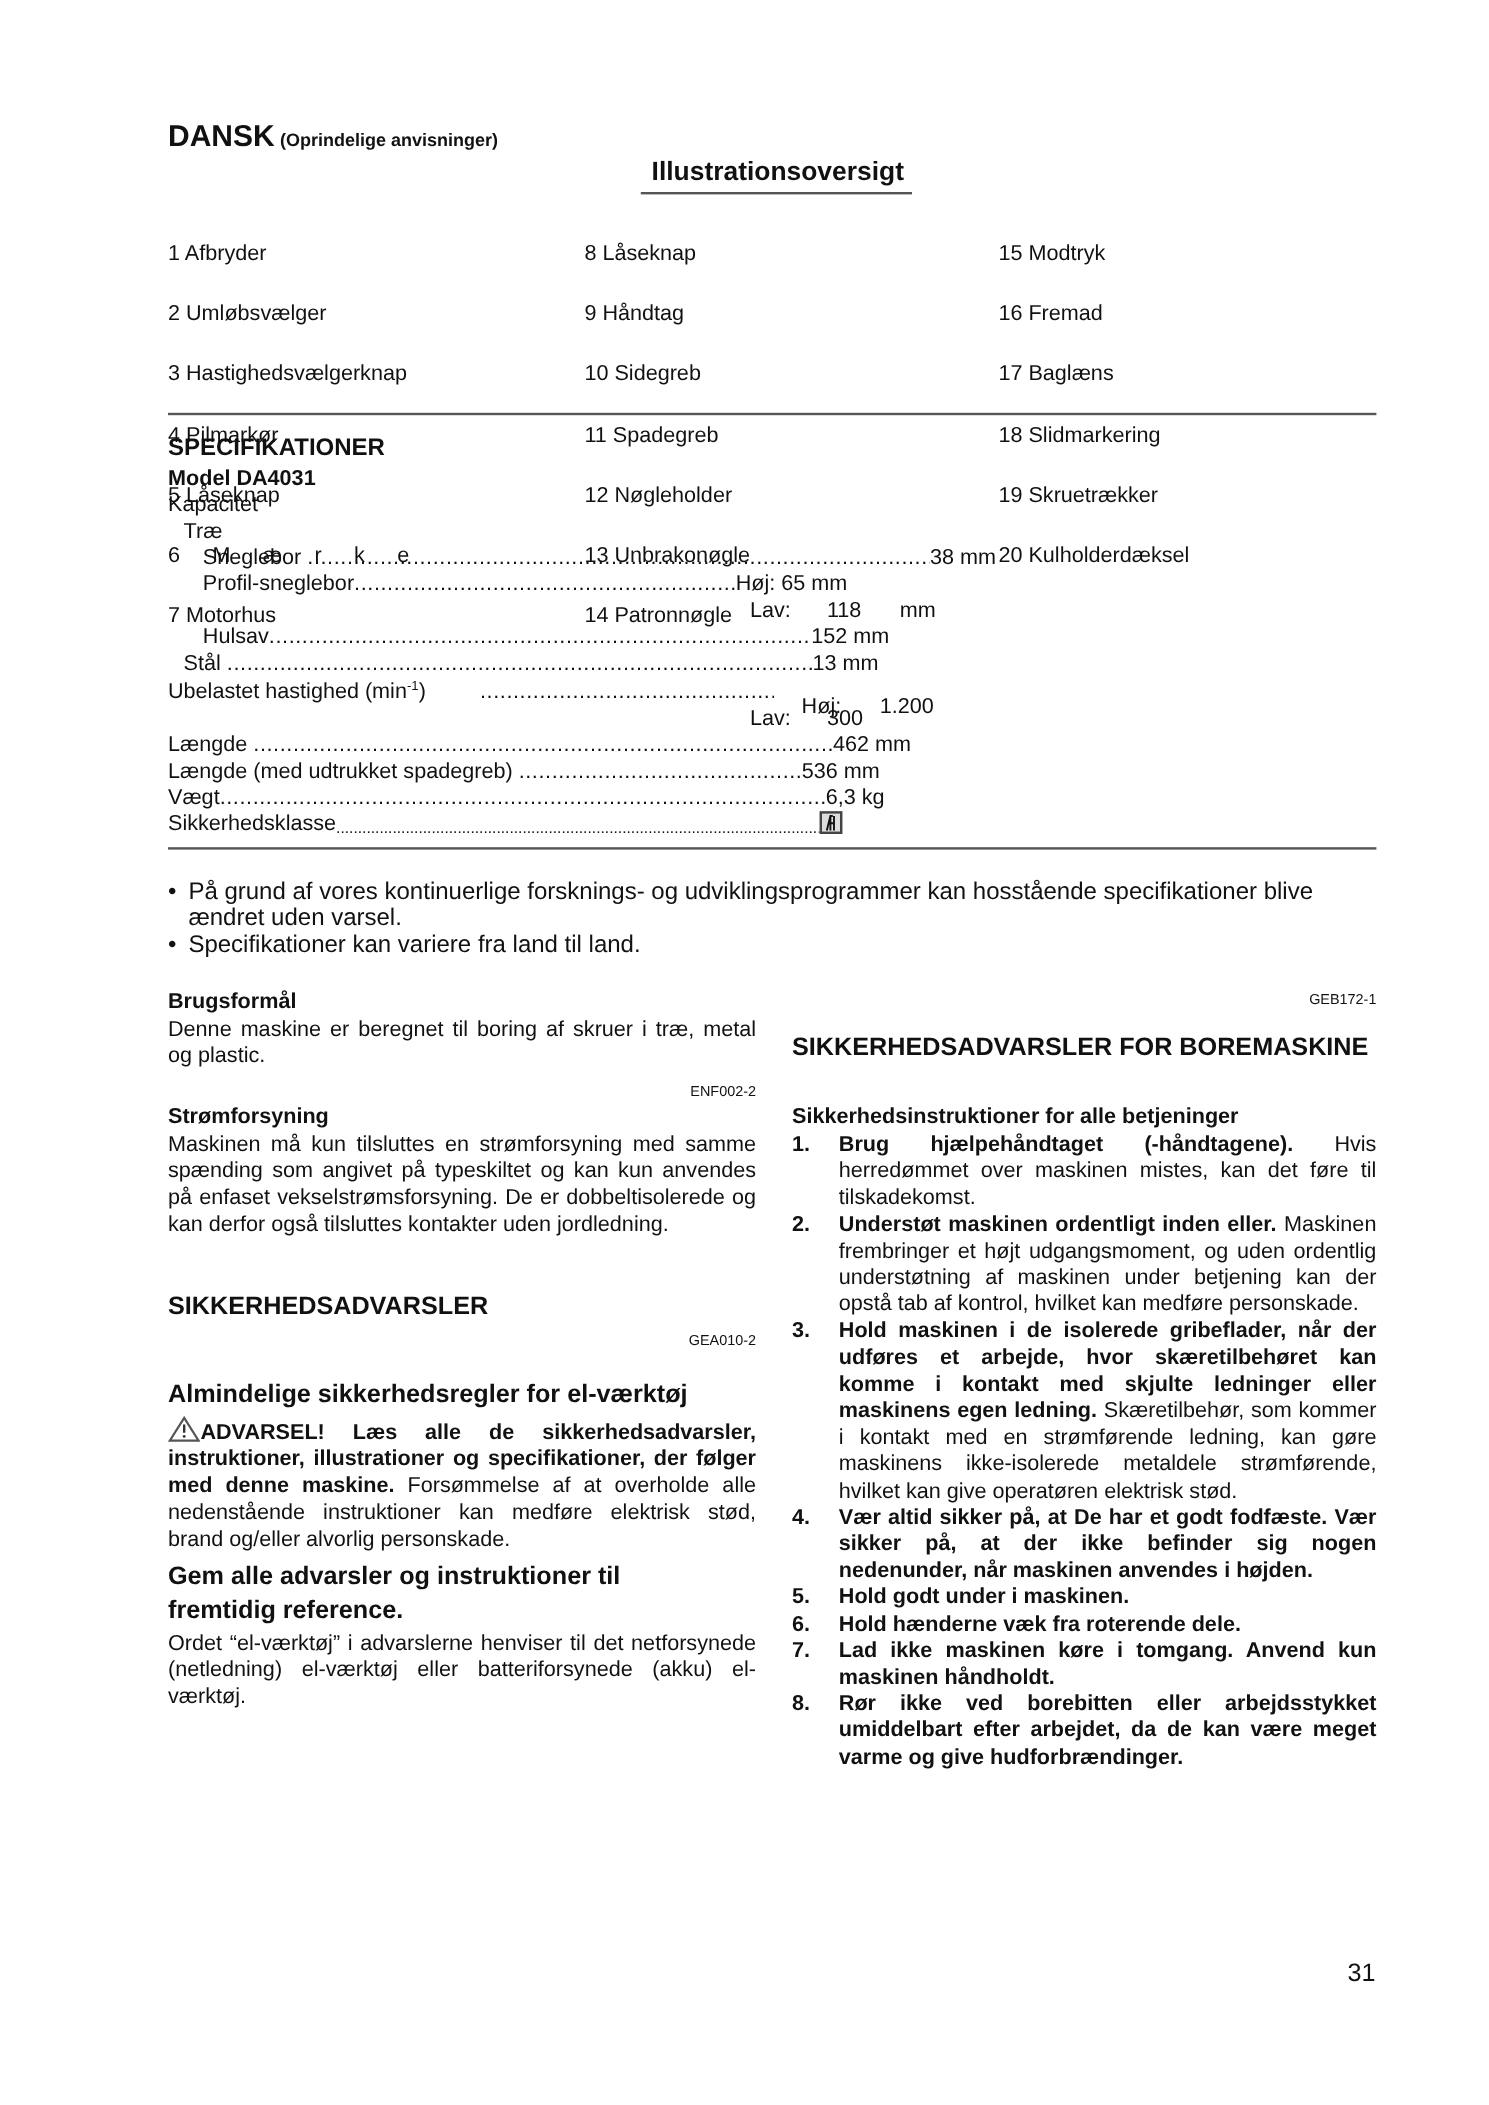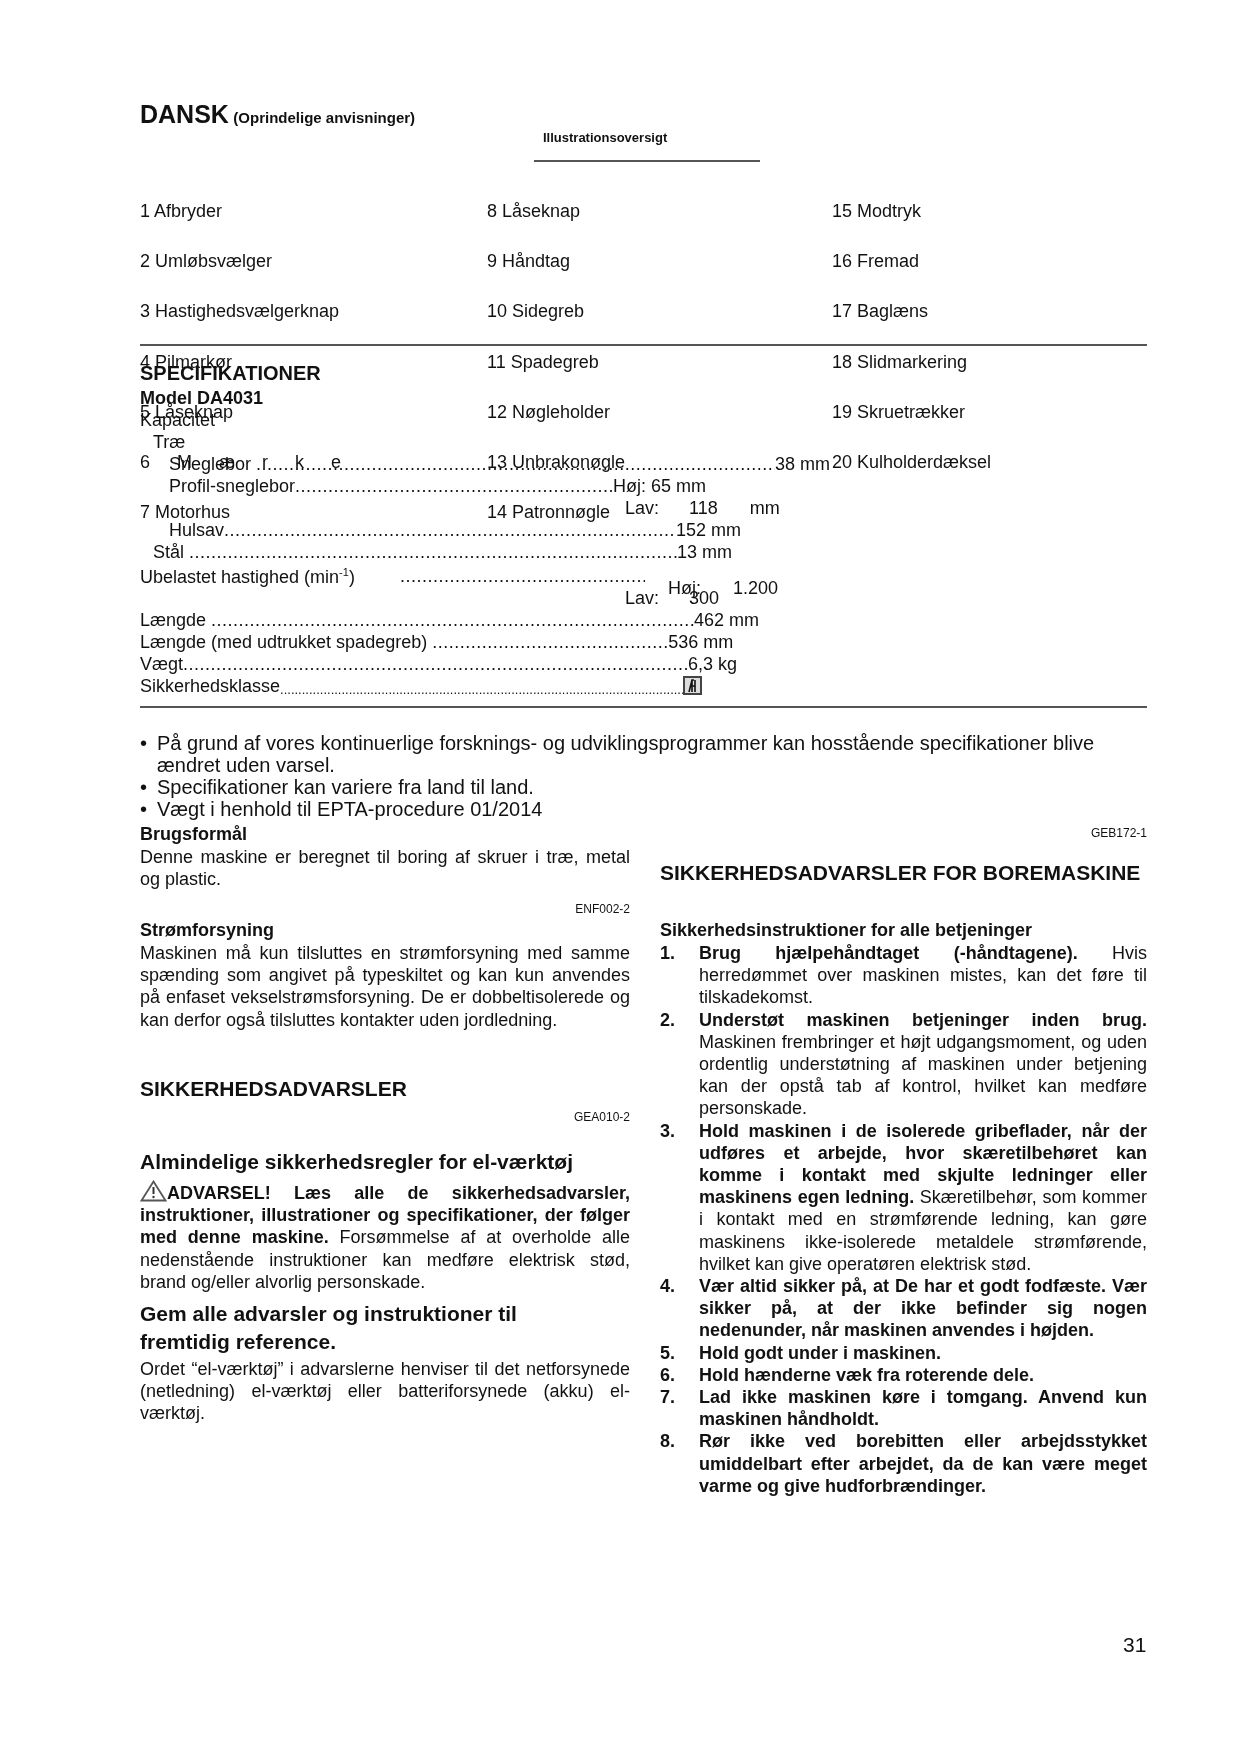--- a/index.html
+++ b/index.html
@@ -1,21 +1,21 @@
 <!DOCTYPE html>
 <html><head>
 <meta charset="utf-8">
 <style>
   html, body { margin: 0; padding: 0; background: #ffffff; }
   body { width: 1241px; height: 1754px; position: relative; font-family: "Liberation Sans", sans-serif; color: #111; }
   .abs { position: absolute; }
   .page-heading { left: 140px; top: 100px; white-space: nowrap; }
   .page-heading .lang { font-size: 25px; font-weight: bold; }
   .page-heading .sub { font-size: 15px; font-weight: bold; }
-  .illus-title { left: 543px; top: 130px; font-size: 13px; font-weight: bold; }
+  .illus-title { left: 543px; top: 130px; font-size: 22px; font-weight: bold; }
   .illus-rule { left: 534px; top: 160px; width: 226px; height: 2px; background: #555; }
   .parts-col { font-size: 18px; line-height: 22.2px; white-space: nowrap; }
   .parts-col div { height: 22.2px; margin-top: 28px; }
   .col1 { left: 140px; top: 172px; }
   .col2 { left: 487px; top: 172px; }
   .col3 { left: 832px; top: 172px; }
   .hr { left: 140px; width: 1007px; height: 2px; background: #555; }
   .spec-title { left: 140px; top: 362px; font-size: 20px; font-weight: bold; }
   .spec-model { left: 140px; top: 388px; font-size: 18px; font-weight: bold; }
   .spec-row { font-size: 18px; white-space: nowrap; height: 22px; }
@@ -130,21 +130,20 @@
   <span>Sikkerhedsklasse</span><span class="dots" style="width:403px; font-size:13px; letter-spacing:0;">................................................................................................................................................</span><span class="class-icon"><svg width="15" height="15" viewBox="0 0 15 15" style="position:absolute; left:0; top:0;">
         <path d="M4 14 L7 2 L9 2 M7 2 L7 14 M10 2 L10 14 M5 8 L10 8" stroke="#111" stroke-width="1.6" fill="none"></path>
       </svg></span>
 </div>
 
 <div class="abs hr" style="top:706px;"></div>
 
 <div class="abs notes">
   <div class="note">På grund af vores kontinuerlige forsknings- og udviklingsprogrammer kan hosstående specifikationer blive ændret uden varsel.</div>
   <div class="note">Specifikationer kan variere fra land til land.</div>
-  <div class="note">Vægt i henhold til EPTA-procedure 01/2014</div>
 </div>
 
 <div class="abs col-left h-bold18" style="top:824px;">Brugsformål</div>
 <div class="abs col-left body-j" style="top:846px;">Denne maskine er beregnet til boring af skruer i træ, metal og plastic.</div>
 <div class="abs col-left code" style="top:902px;">ENF002-2</div>
 <div class="abs col-left h-bold18" style="top:920px;">Strømforsyning</div>
 <div class="abs col-left body-j" style="top:942px;">Maskinen må kun tilsluttes en strømforsyning med samme spænding som angivet på typeskiltet og kan kun anvendes på enfaset vekselstrømsforsyning. De er dobbeltisolerede og kan derfor også tilsluttes kontakter uden jordledning.</div>
 
 <div class="abs col-left h-section" style="top:1077px;">SIKKERHEDSADVARSLER</div>
 <div class="abs col-left code" style="top:1110px;">GEA010-2</div>
@@ -157,21 +156,21 @@
       </svg></span><span class="b">ADVARSEL! Læs alle de sikkerhedsadvarsler, instruktioner, illustrationer og specifikationer, der følger med denne maskine.</span><span> Forsømmelse af at overholde alle nedenstående instruktioner kan medføre elektrisk stød, brand og/eller alvorlig personskade.</span>
 </div>
 <div class="abs col-left h-sub" style="top:1300px; width:440px;">Gem alle advarsler og instruktioner til fremtidig reference.</div>
 <div class="abs col-left body-j" style="top:1358px;">Ordet “el-værktøj” i advarslerne henviser til det netforsynede (netledning) el-værktøj eller batteriforsynede (akku) el-værktøj.</div>
 
 <div class="abs col-right code" style="top:826px;">GEB172-1</div>
 <div class="abs col-right h-section" style="top:860px; line-height:25px;">SIKKERHEDSADVARSLER FOR BOREMASKINE</div>
 <div class="abs col-right h-bold18" style="top:920px;">Sikkerhedsinstruktioner for alle betjeninger</div>
 <div class="abs col-right" style="top:942px;">
   <div class="list-item"><span class="num">1.</span><span class="b">Brug hjælpehåndtaget (-håndtagene).</span><span> Hvis herredømmet over maskinen mistes, kan det føre til tilskadekomst.</span></div>
-  <div class="list-item"><span class="num">2.</span><span class="b">Understøt maskinen betjeninger inden brug.</span><span> Maskinen frembringer et højt udgangsmoment, og uden ordentlig understøtning af maskinen under betjening kan der opstå tab af kontrol, hvilket kan medføre personskade.</span></div>
+  <div class="list-item"><span class="num">2.</span><span class="b">Understøt maskinen ordentligt inden eller.</span><span> Maskinen frembringer et højt udgangsmoment, og uden ordentlig understøtning af maskinen under betjening kan der opstå tab af kontrol, hvilket kan medføre personskade.</span></div>
   <div class="list-item"><span class="num">3.</span><span class="b">Hold maskinen i de isolerede gribeflader, når der udføres et arbejde, hvor skæretilbehøret kan komme i kontakt med skjulte ledninger eller maskinens egen ledning.</span><span> Skæretilbehør, som kommer i kontakt med en strømførende ledning, kan gøre maskinens ikke-isolerede metaldele strømførende, hvilket kan give operatøren elektrisk stød.</span></div>
   <div class="list-item"><span class="num">4.</span><span class="b">Vær altid sikker på, at De har et godt fodfæste. Vær sikker på, at der ikke befinder sig nogen nedenunder, når maskinen anvendes i højden.</span><span></span></div>
   <div class="list-item"><span class="num">5.</span><span class="b">Hold godt under i maskinen.</span><span></span></div>
   <div class="list-item"><span class="num">6.</span><span class="b">Hold hænderne væk fra roterende dele.</span><span></span></div>
   <div class="list-item"><span class="num">7.</span><span class="b">Lad ikke maskinen køre i tomgang. Anvend kun maskinen håndholdt.</span><span></span></div>
   <div class="list-item"><span class="num">8.</span><span class="b">Rør ikke ved borebitten eller arbejdsstykket umiddelbart efter arbejdet, da de kan være meget varme og give hudforbrændinger.</span><span></span></div>
 </div>
 
 <div class="abs page-number">31</div>
 

